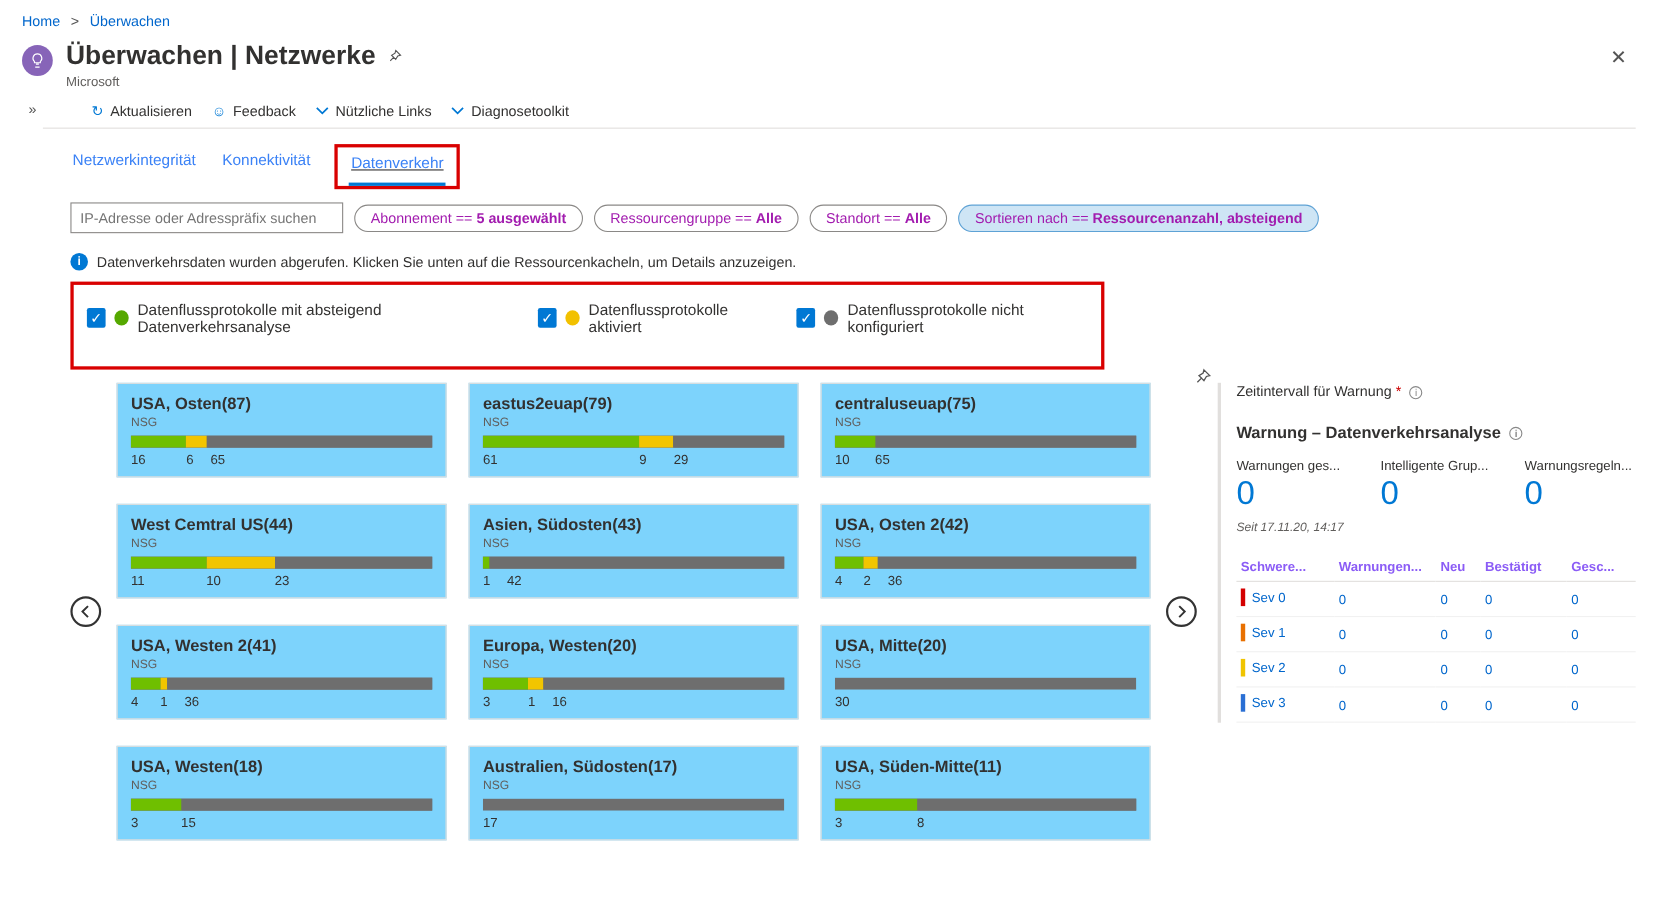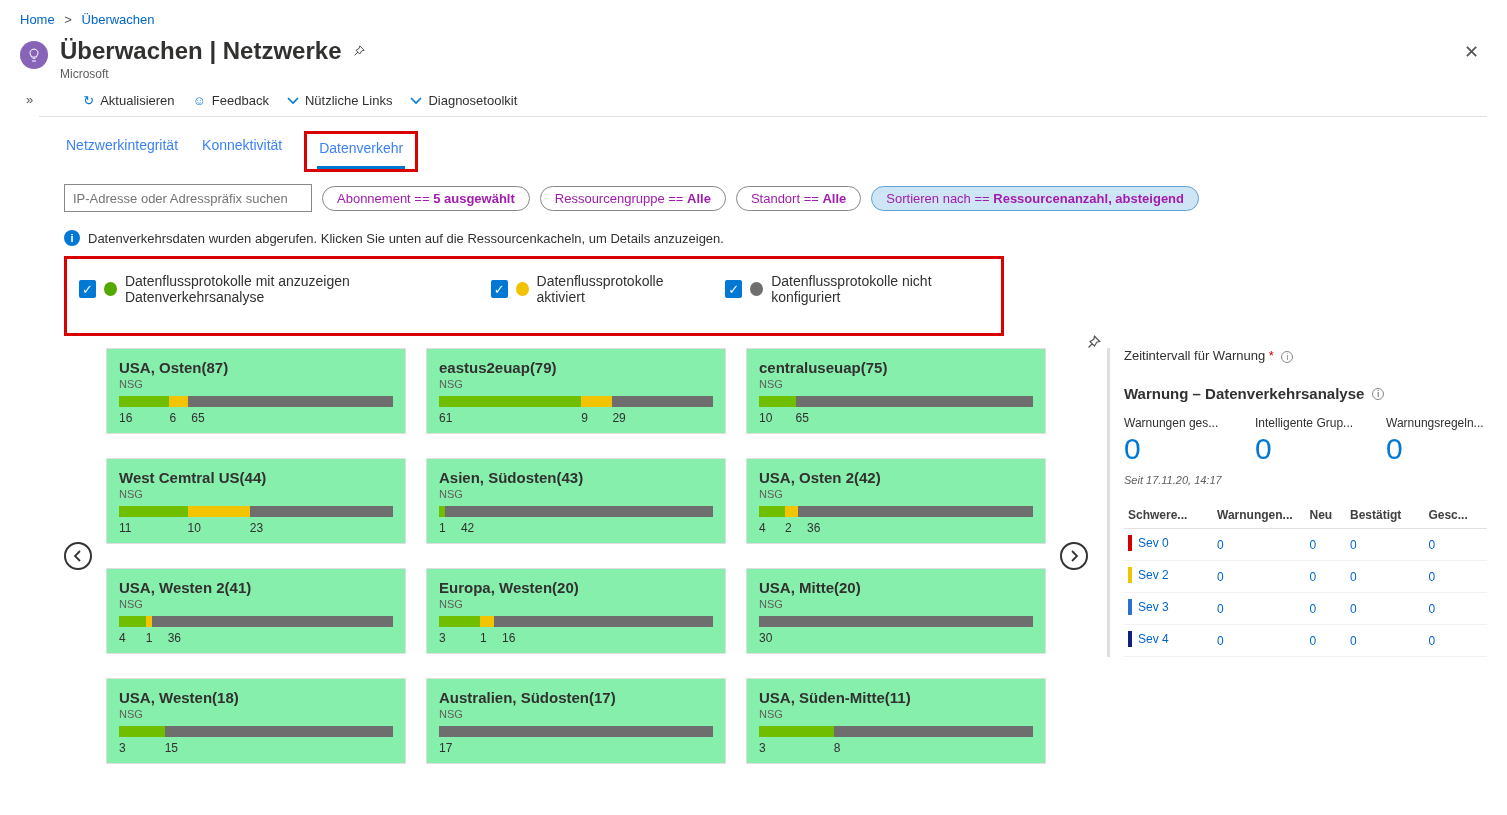--- a/index.html
+++ b/index.html
@@ -29,21 +29,21 @@
 
   .toolbar { display: flex; align-items: center; gap: 18px; padding: 12px 0 8px 44px; border-bottom: 1px solid #e1dfdd; margin-bottom: 0; }
   .tool-item { display: inline-flex; align-items: center; gap: 6px; color: #323130; cursor: pointer; font-size: 13px; }
   .tool-item .ticon { color: #0078d4; }
   .chevrons { color: #555; padding: 0 6px; cursor: pointer; }
 
   .content { padding-left: 44px; }
   .tabs { display: flex; gap: 20px; margin-top: 14px; }
   .tab { font-size: 14px; padding: 6px 2px 10px 2px; color: #3b82f6; cursor: pointer; }
   .tab.active { border-bottom: 3px solid #0078d4; }
-  .tab-highlight { border: 3px solid #d90000; padding: 0 10px; }
+  .tab-highlight { border: 3px solid #d90000; padding: 0 10px; text-decoration: underline; }
 
   .filter-row { display: flex; align-items: center; gap: 10px; margin-top: 12px; }
   .search-box {
     width: 248px; height: 28px; border: 1px solid #8a8886; padding: 0 8px;
     font-size: 13px; color: #333; background: #fff;
   }
   .pill {
     border: 1px solid #8a8886; border-radius: 14px; padding: 4px 14px;
     font-size: 13px; background: #fff; color: #a21caf;
   }
@@ -76,21 +76,21 @@
   .nav-circle {
     width: 28px; height: 28px; border: 2px solid #333; border-radius: 50%;
     display: flex; align-items: center; justify-content: center; cursor: pointer;
     flex-shrink: 0;
   }
   .card-grid {
     display: grid; grid-template-columns: repeat(3, 300px); gap: 24px 20px;
     margin: 0 14px;
   }
   .card {
-    border: 1px solid #e1dfdd; padding: 10px 12px 8px 12px; background: #86efac;
+    border: 1px solid #e1dfdd; padding: 10px 12px 8px 12px; background: #7dd3fc;
   }
   .card-title { font-size: 15px; font-weight: 600; }
   .card-sub { font-size: 11px; color: #605e5c; margin-top: 2px; }
   .bar { display: flex; height: 11px; margin-top: 6px; width: 100%; background: #6e6e6e; overflow: hidden; }
   .seg { height: 100%; }
   .seg.g { background: #6fbf00; }
   .seg.y { background: #f2c500; }
   .seg.gr{ background: #6e6e6e; }
   .nums { display: flex; margin-top: 4px; font-size: 12px; color: #323130; }
   .nums span { text-align: left; }
@@ -111,21 +111,21 @@
   }
   .side-heading { font-size: 15px; font-weight: 600; margin-top: 22px; display: flex; align-items: center; gap: 8px; }
   .metrics { display: flex; gap: 30px; margin-top: 14px; }
   .metric { width: 110px; }
   .metric-label { font-size: 12px; color: #323130; white-space: nowrap; overflow: hidden; text-overflow: ellipsis; }
   .metric-value { font-size: 30px; color: #0078d4; margin-top: 2px; }
   .timestamp { font-size: 11px; font-style: italic; color: #605e5c; margin-top: 8px; }
 
   .sev-table { width: 100%; border-collapse: collapse; margin-top: 18px; font-size: 12px; }
   .sev-table th {
-    text-align: left; font-weight: 600; color: #404040; padding: 4px 4px 6px 4px;
+    text-align: left; font-weight: 600; color: #8b5cf6; padding: 4px 4px 6px 4px;
     white-space: nowrap; overflow: hidden; text-overflow: ellipsis; max-width: 70px;
     border-bottom: 1px solid #e1dfdd;
   }
   .sev-table td { padding: 6px 4px; border-bottom: 1px solid #f1f1f1; }
   .sev-cell { display: inline-flex; align-items: center; gap: 6px; }
   .sev-bar { width: 4px; height: 16px; display: inline-block; }
   .sev-link { color: #0066cc; }
 </style>
 </head>
 <body>
@@ -208,21 +208,21 @@
 
     <div class="info-row">
       <span class="info-icon">i</span>
       <span>Datenverkehrsdaten wurden abgerufen. Klicken Sie unten auf die Ressourcenkacheln, um Details anzuzeigen.</span>
     </div>
 
     <div class="legend-box">
       <span class="legend-item">
         <span class="chk">✓</span>
         <span class="dot g"></span>
-        <span>Datenflussprotokolle mit anzuzeigen Datenverkehrsanalyse</span>
+        <span>Datenflussprotokolle mit absteigend Datenverkehrsanalyse</span>
       </span>
       <span class="legend-item">
         <span class="chk">✓</span>
         <span class="dot y"></span>
         <span>Datenflussprotokolle aktiviert</span>
       </span>
       <span class="legend-item">
         <span class="chk">✓</span>
         <span class="dot gr"></span>
         <span>Datenflussprotokolle nicht konfiguriert</span>
@@ -453,46 +453,46 @@
                     <span class="sev-bar" style="background:#d40000"></span>
                     <a href="#" class="sev-link">Sev 0</a>
                   </span></td>
     <td><a href="#" class="sev-link">0</a></td>
     <td><a href="#" class="sev-link">0</a></td>
     <td><a href="#" class="sev-link">0</a></td>
     <td><a href="#" class="sev-link">0</a></td>
               </tr>
               <tr>
     <td><span class="sev-cell">
+                    <span class="sev-bar" style="background:#e87000"></span>
+                    <a href="#" class="sev-link">Sev 1</a>
+                  </span></td>
+    <td><a href="#" class="sev-link">0</a></td>
+    <td><a href="#" class="sev-link">0</a></td>
+    <td><a href="#" class="sev-link">0</a></td>
+    <td><a href="#" class="sev-link">0</a></td>
+              </tr>
+              <tr>
+    <td><span class="sev-cell">
                     <span class="sev-bar" style="background:#f0c400"></span>
                     <a href="#" class="sev-link">Sev 2</a>
                   </span></td>
     <td><a href="#" class="sev-link">0</a></td>
     <td><a href="#" class="sev-link">0</a></td>
     <td><a href="#" class="sev-link">0</a></td>
     <td><a href="#" class="sev-link">0</a></td>
               </tr>
               <tr>
     <td><span class="sev-cell">
                     <span class="sev-bar" style="background:#2a6fd4"></span>
                     <a href="#" class="sev-link">Sev 3</a>
                   </span></td>
     <td><a href="#" class="sev-link">0</a></td>
     <td><a href="#" class="sev-link">0</a></td>
     <td><a href="#" class="sev-link">0</a></td>
     <td><a href="#" class="sev-link">0</a></td>
               </tr>
-              <tr>
-    <td><span class="sev-cell">
-                    <span class="sev-bar" style="background:#102080"></span>
-                    <a href="#" class="sev-link">Sev 4</a>
-                  </span></td>
-    <td><a href="#" class="sev-link">0</a></td>
-    <td><a href="#" class="sev-link">0</a></td>
-    <td><a href="#" class="sev-link">0</a></td>
-    <td><a href="#" class="sev-link">0</a></td>
-              </tr>
             </tbody>
         </table>
       </div>
     </div>
   </div>
 </div>
 
 </body></html>

